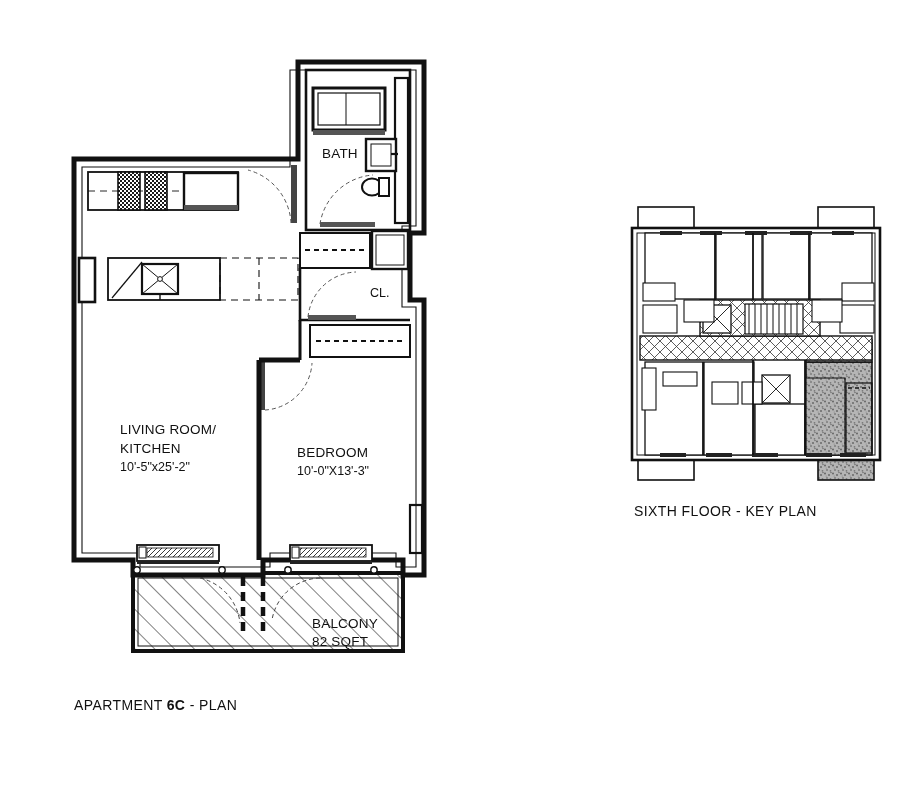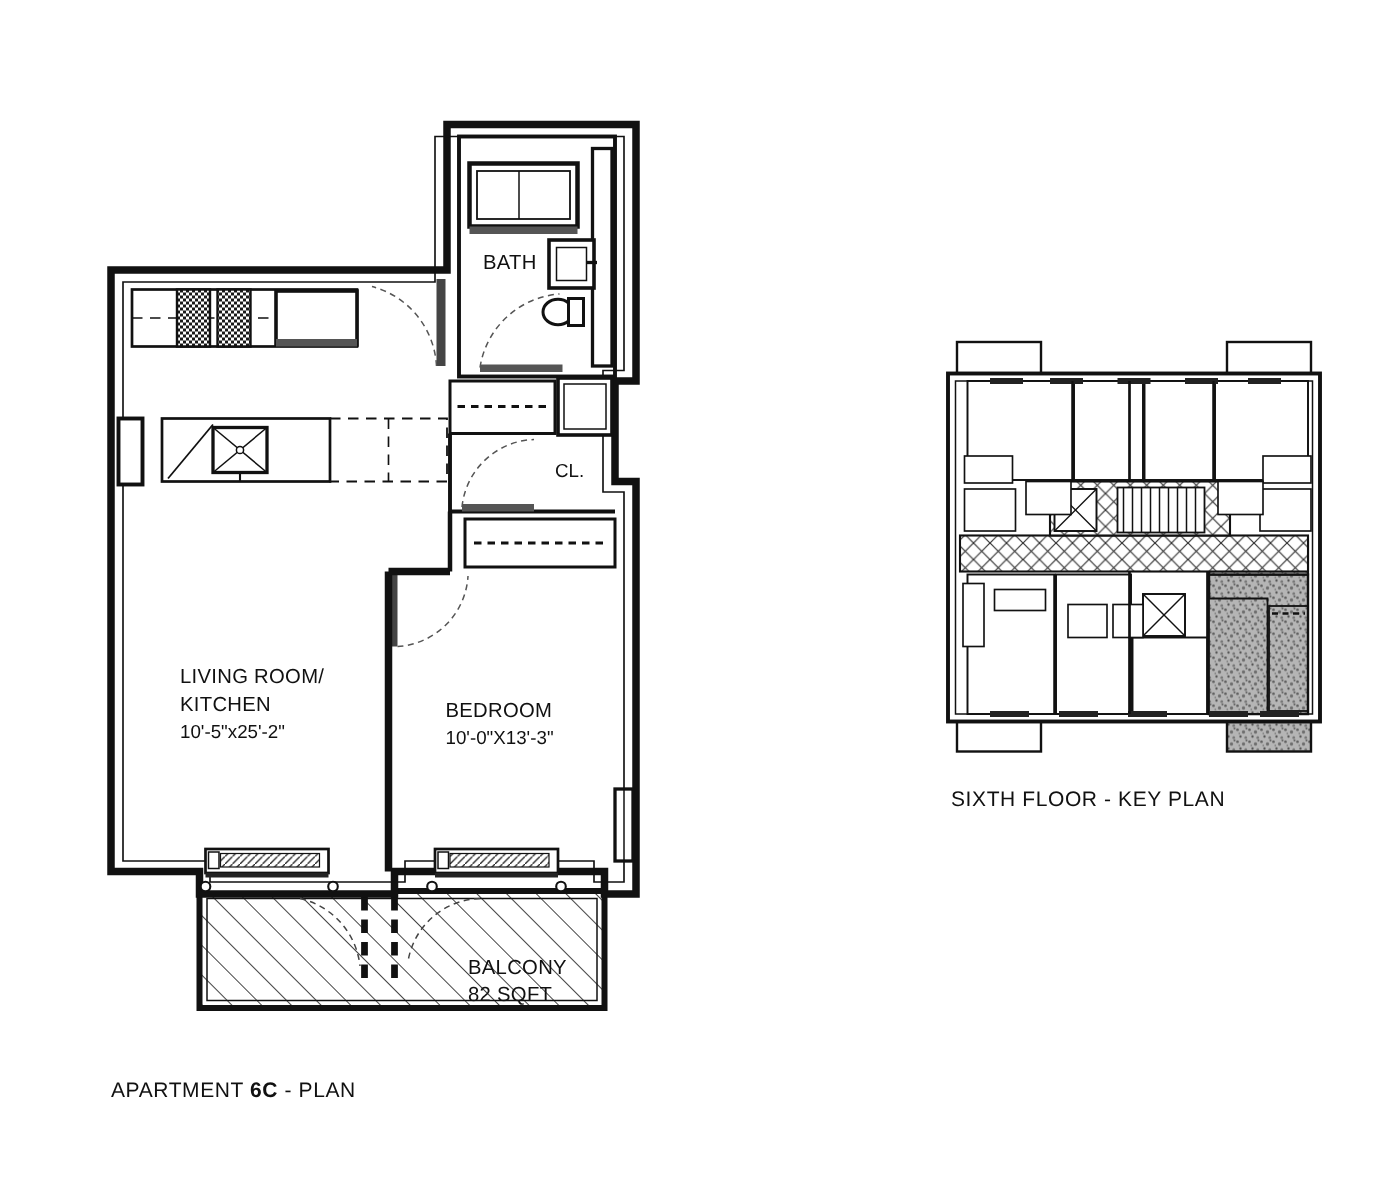--- a/index.html
+++ b/index.html
@@ -14,21 +14,20 @@
     position: relative;
     overflow: hidden;
     font-family: "Liberation Sans", sans-serif;
     color: #111111;
   }
   #sheet {
     position: absolute;
     left: 0; top: 0;
     width: 924px;
     height: 580px;
-    margin-top: 21px;
   }
   svg { display: block; }
   .plan-label {
     font-family: "Liberation Sans", sans-serif;
     fill: #111111;
     font-size: 13.5px;
     letter-spacing: 0.2px;
   }
   .plan-label-sm {
     font-family: "Liberation Sans", sans-serif;

